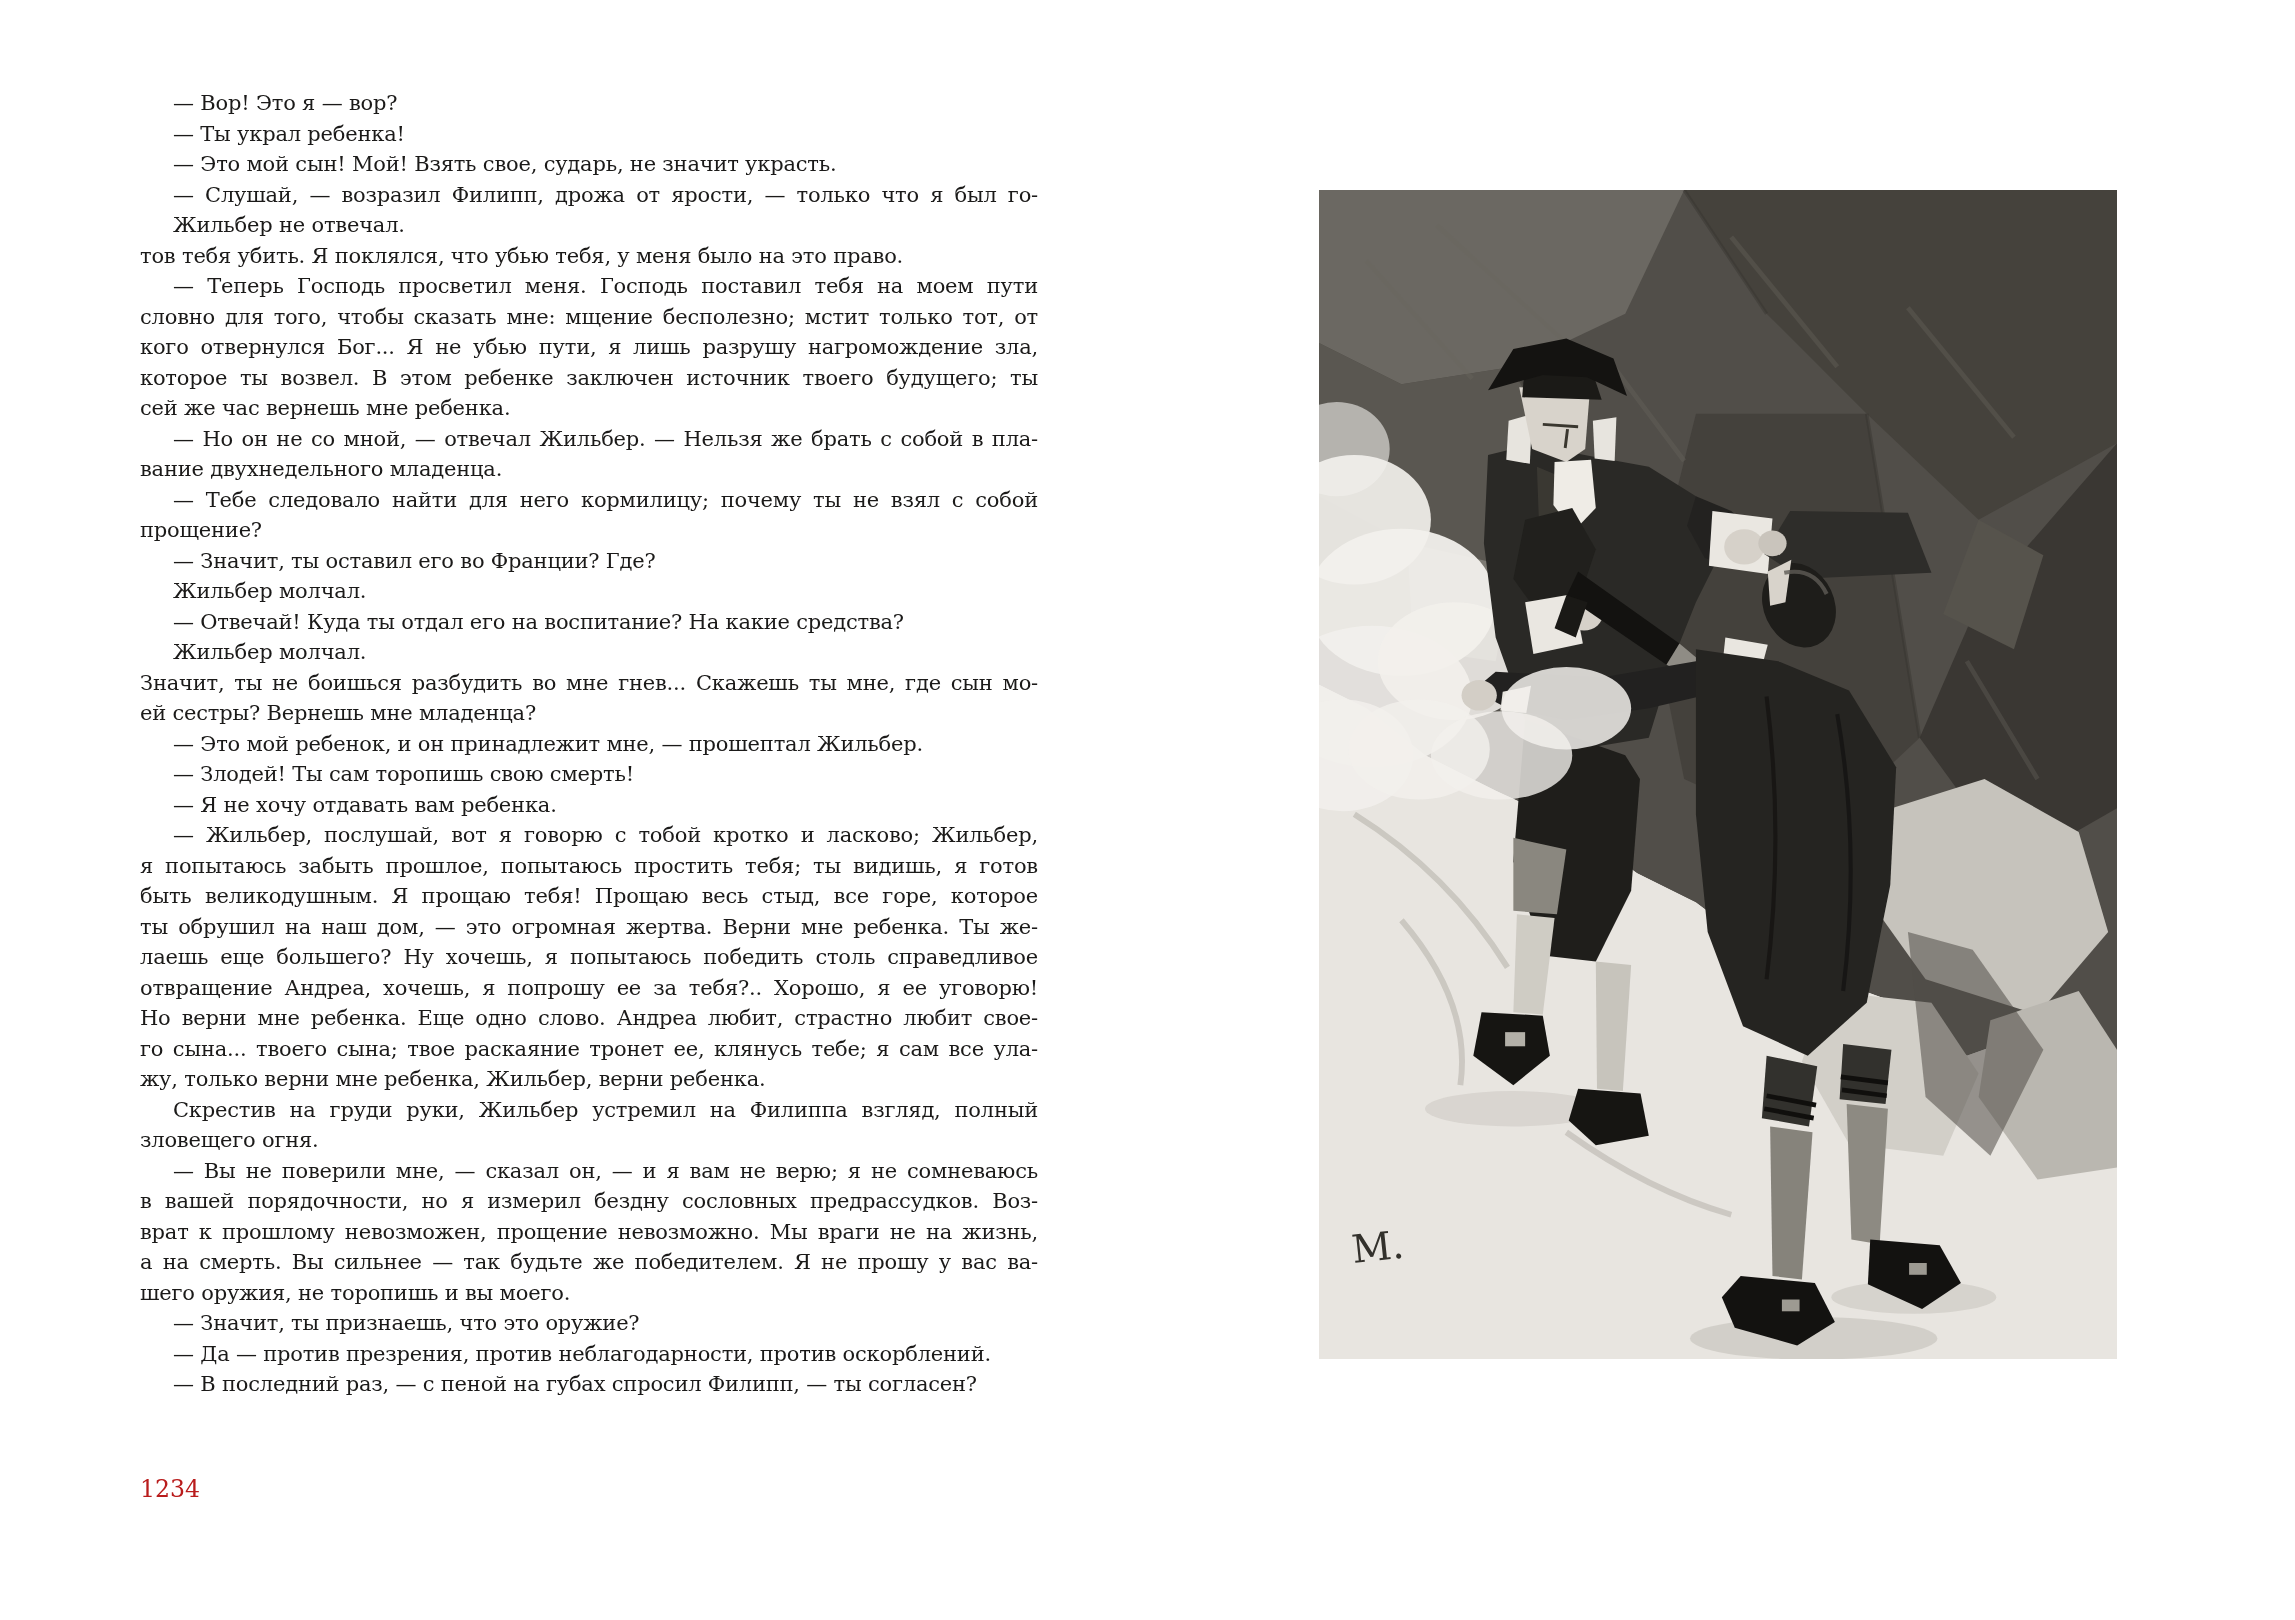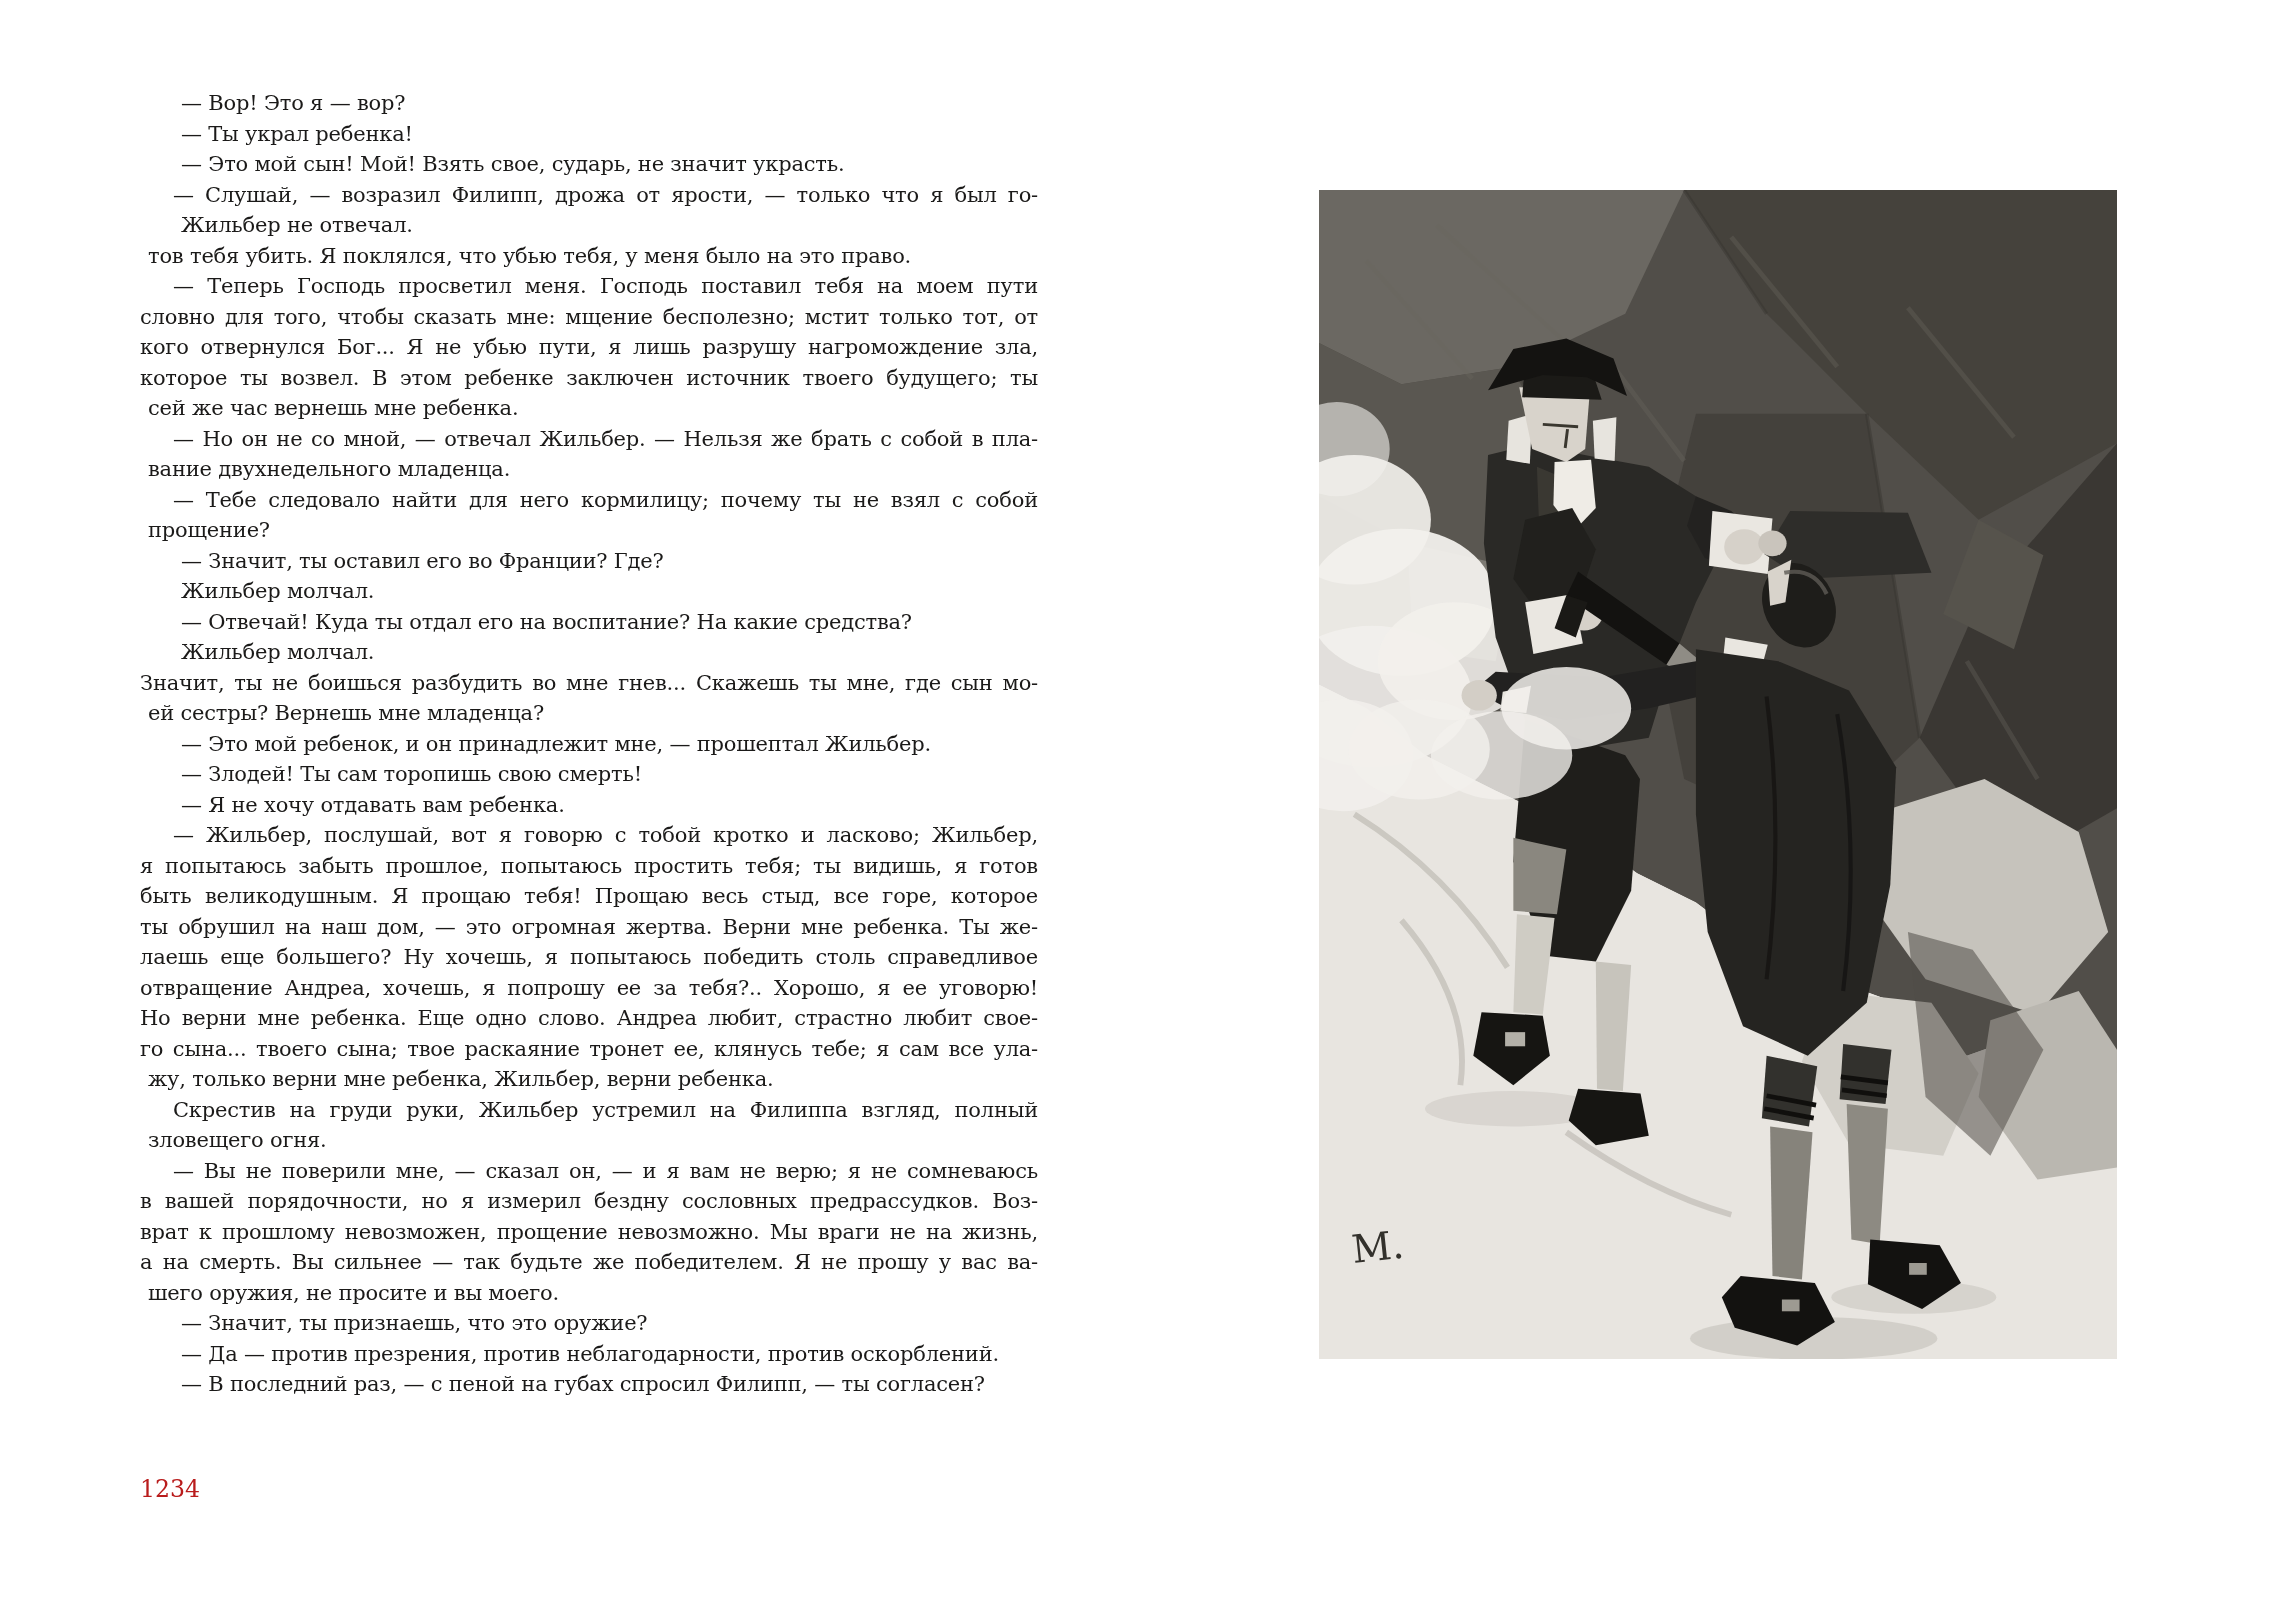--- a/index.html
+++ b/index.html
@@ -20,21 +20,21 @@
     letter-spacing: -0.2px;
     line-height: 30.5px;
   }
   .line {
     height: 30.5px;
     white-space: nowrap;
     overflow: hidden;
     text-align: justify;
     text-align-last: justify;
   }
-  .line.end { text-align-last: left; margin-left: 8px; }
+  .line.end { text-align-last: left; }
   .line.ind { text-indent: 33px; }
 
   .folio {
     position: absolute;
     left: 140px; top: 1475px; width: 898px;
     text-align: left;
     font-size: 23.6px;
     color: #b91c1c;
   }
 
@@ -86,21 +86,21 @@
       <div class="line">отвращение Андреа, хочешь, я попрошу ее за тебя?.. Хорошо, я ее уговорю!</div>
       <div class="line">Но верни мне ребенка. Еще одно слово. Андреа любит, страстно любит свое-</div>
       <div class="line">го сына... твоего сына; твое раскаяние тронет ее, клянусь тебе; я сам все ула-</div>
       <div class="line end">жу, только верни мне ребенка, Жильбер, верни ребенка.</div>
       <div class="line ind">Скрестив на груди руки, Жильбер устремил на Филиппа взгляд, полный</div>
       <div class="line end">зловещего огня.</div>
       <div class="line ind">— Вы не поверили мне, — сказал он, — и я вам не верю; я не сомневаюсь</div>
       <div class="line">в вашей порядочности, но я измерил бездну сословных предрассудков. Воз-</div>
       <div class="line">врат к прошлому невозможен, прощение невозможно. Мы враги не на жизнь,</div>
       <div class="line">а на смерть. Вы сильнее — так будьте же победителем. Я не прошу у вас ва-</div>
-      <div class="line end">шего оружия, не просите и вы моего.</div>
+      <div class="line end">шего оружия, не торопишь и вы моего.</div>
       <div class="line ind end">— Значит, ты признаешь, что это оружие?</div>
       <div class="line ind end">— Да — против презрения, против неблагодарности, против оскорблений.</div>
       <div class="line ind end">— В последний раз, — с пеной на губах спросил Филипп, — ты согласен?</div>
     </div>
     <div class="folio">1234</div>
   </main>
 
   <main class="page-right">
     <figure class="illustration">
       <svg viewBox="0 0 1355 1985" xmlns="http://www.w3.org/2000/svg">

